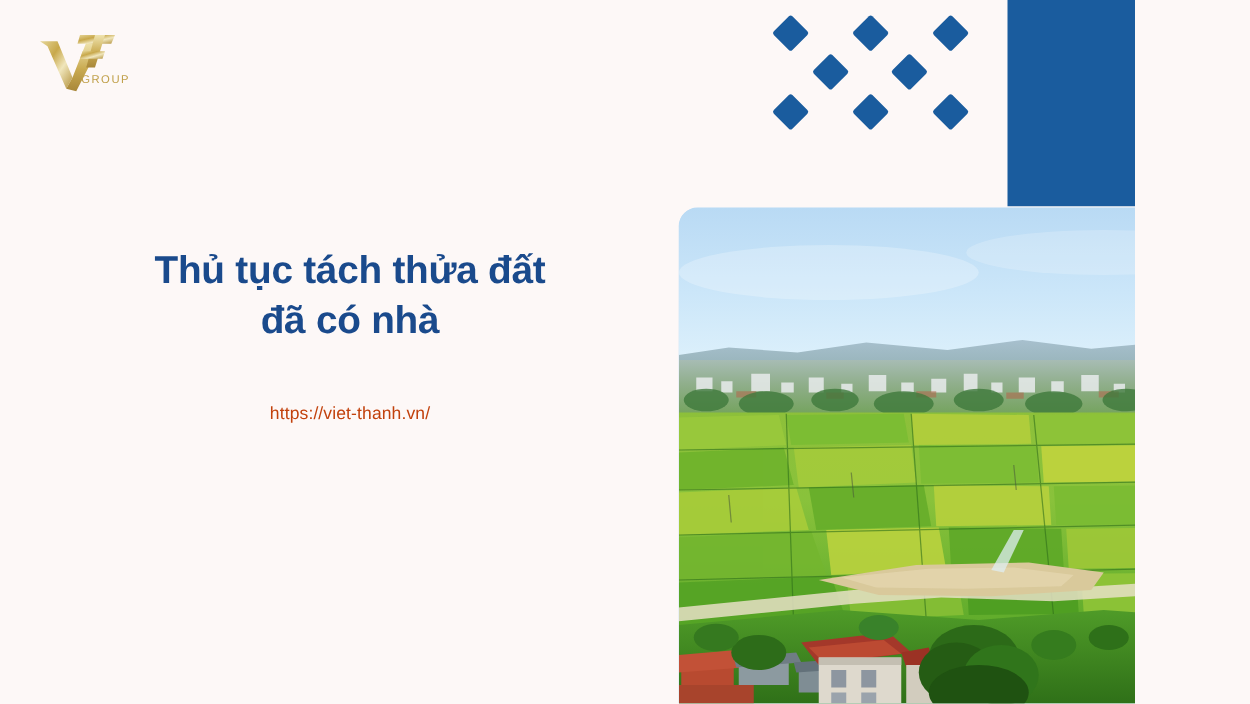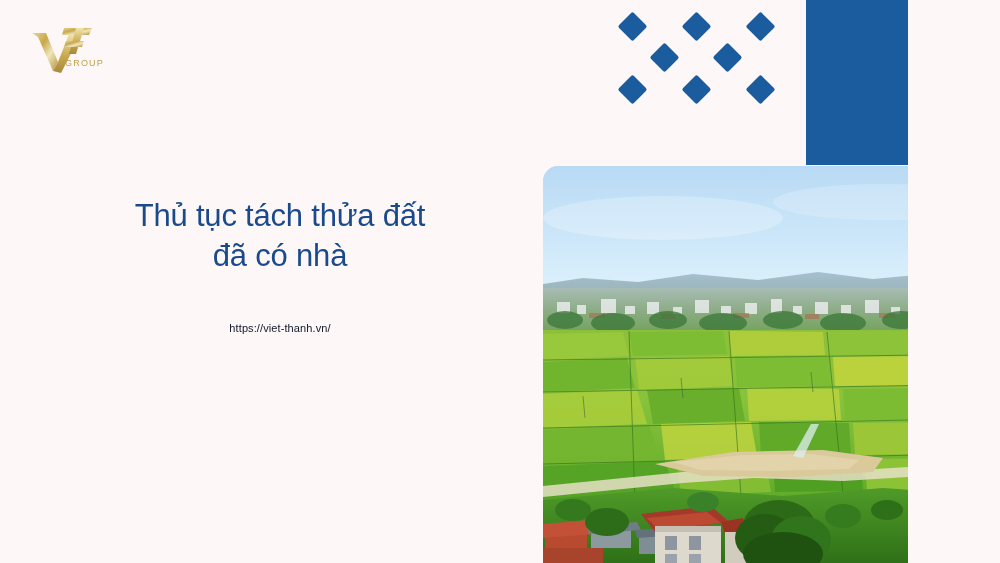--- a/index.html
+++ b/index.html
@@ -63,29 +63,29 @@
     position: absolute;
     left: 36px;
     top: 196px;
     width: 488px;
     text-align: center;
   }
   .headline {
     margin: 0;
     font-size: 31px;
     line-height: 1.28;
-    font-weight: normal;
+    font-weight: bold;
     color: #1a4a8c;
     letter-spacing: -0.2px;
   }
   .url {
     margin: 0;
     padding-top: 47px;
-    font-size: 11px;
-    color: #0f172a;
+    font-size: 14px;
+    color: #c2410c;
     letter-spacing: 0.1px;
   }
 
   
   .photo {
     position: absolute;
     left: 543px;
     top: 166px;
     width: 457px;
     height: 397px;

